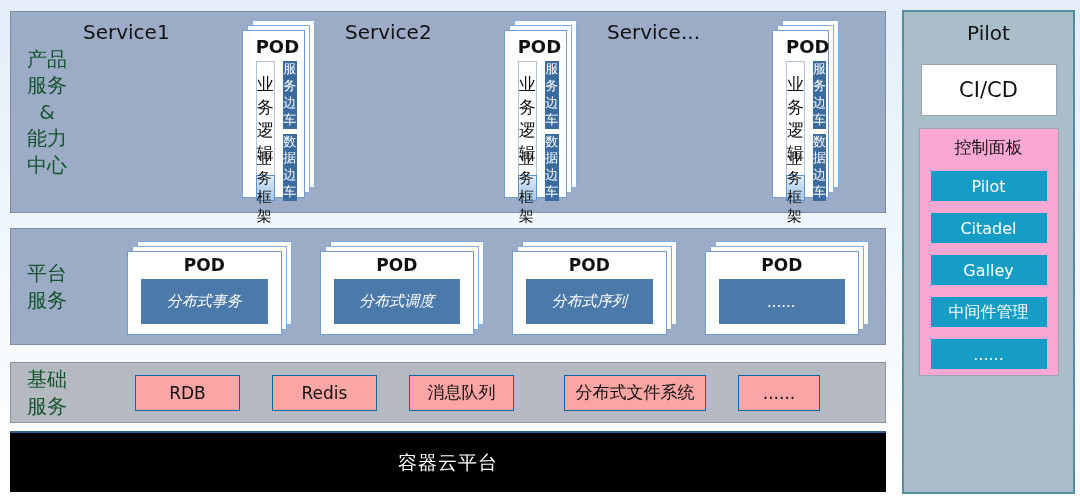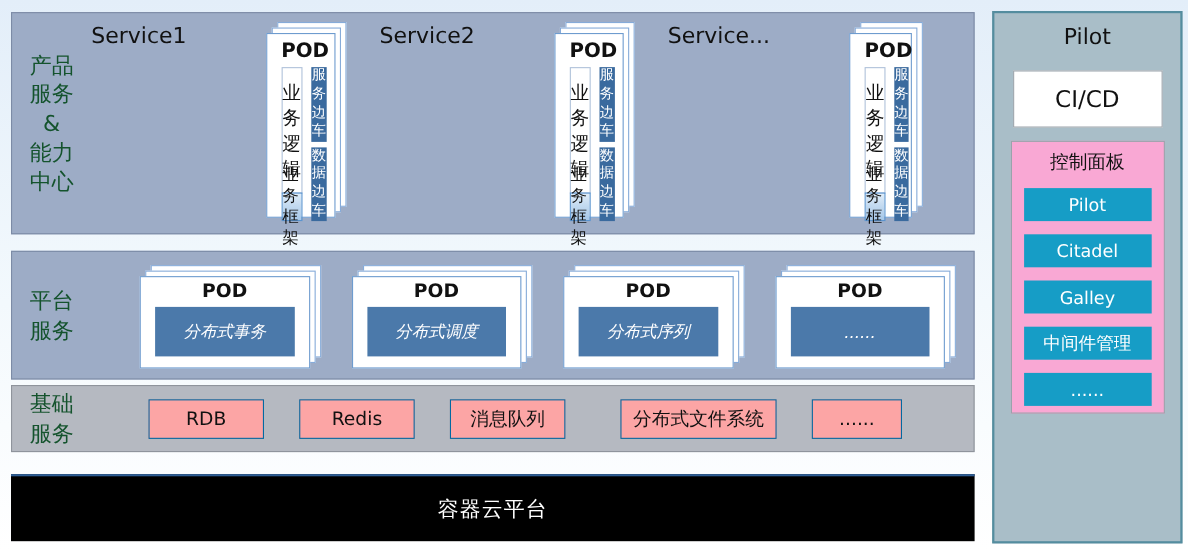--- a/index.html
+++ b/index.html
@@ -15,21 +15,21 @@
 
   
   .panel {
     position: absolute;
     background: #9dacc6;
     border: 1px solid #7c8ba6;
     display: flex;
   }
   .panel-products { left: 10px; top: 11px;  width: 876px; height: 202px; }
   .panel-platform { left: 10px; top: 228px; width: 876px; height: 117px; gap: 40px; }
-  .panel-infra    { left: 10px; top: 350px; width: 876px; height: 61px;
+  .panel-infra    { left: 10px; top: 362px; width: 876px; height: 61px;
                     background: #b5b9c1; border-color: #8f949c; }
 
   .row-label {
     width: 72px;
     display: flex; align-items: center; justify-content: center;
     text-align: center;
     font-size: 20px; line-height: 1.32; color: #14532d;
   }
 
   

